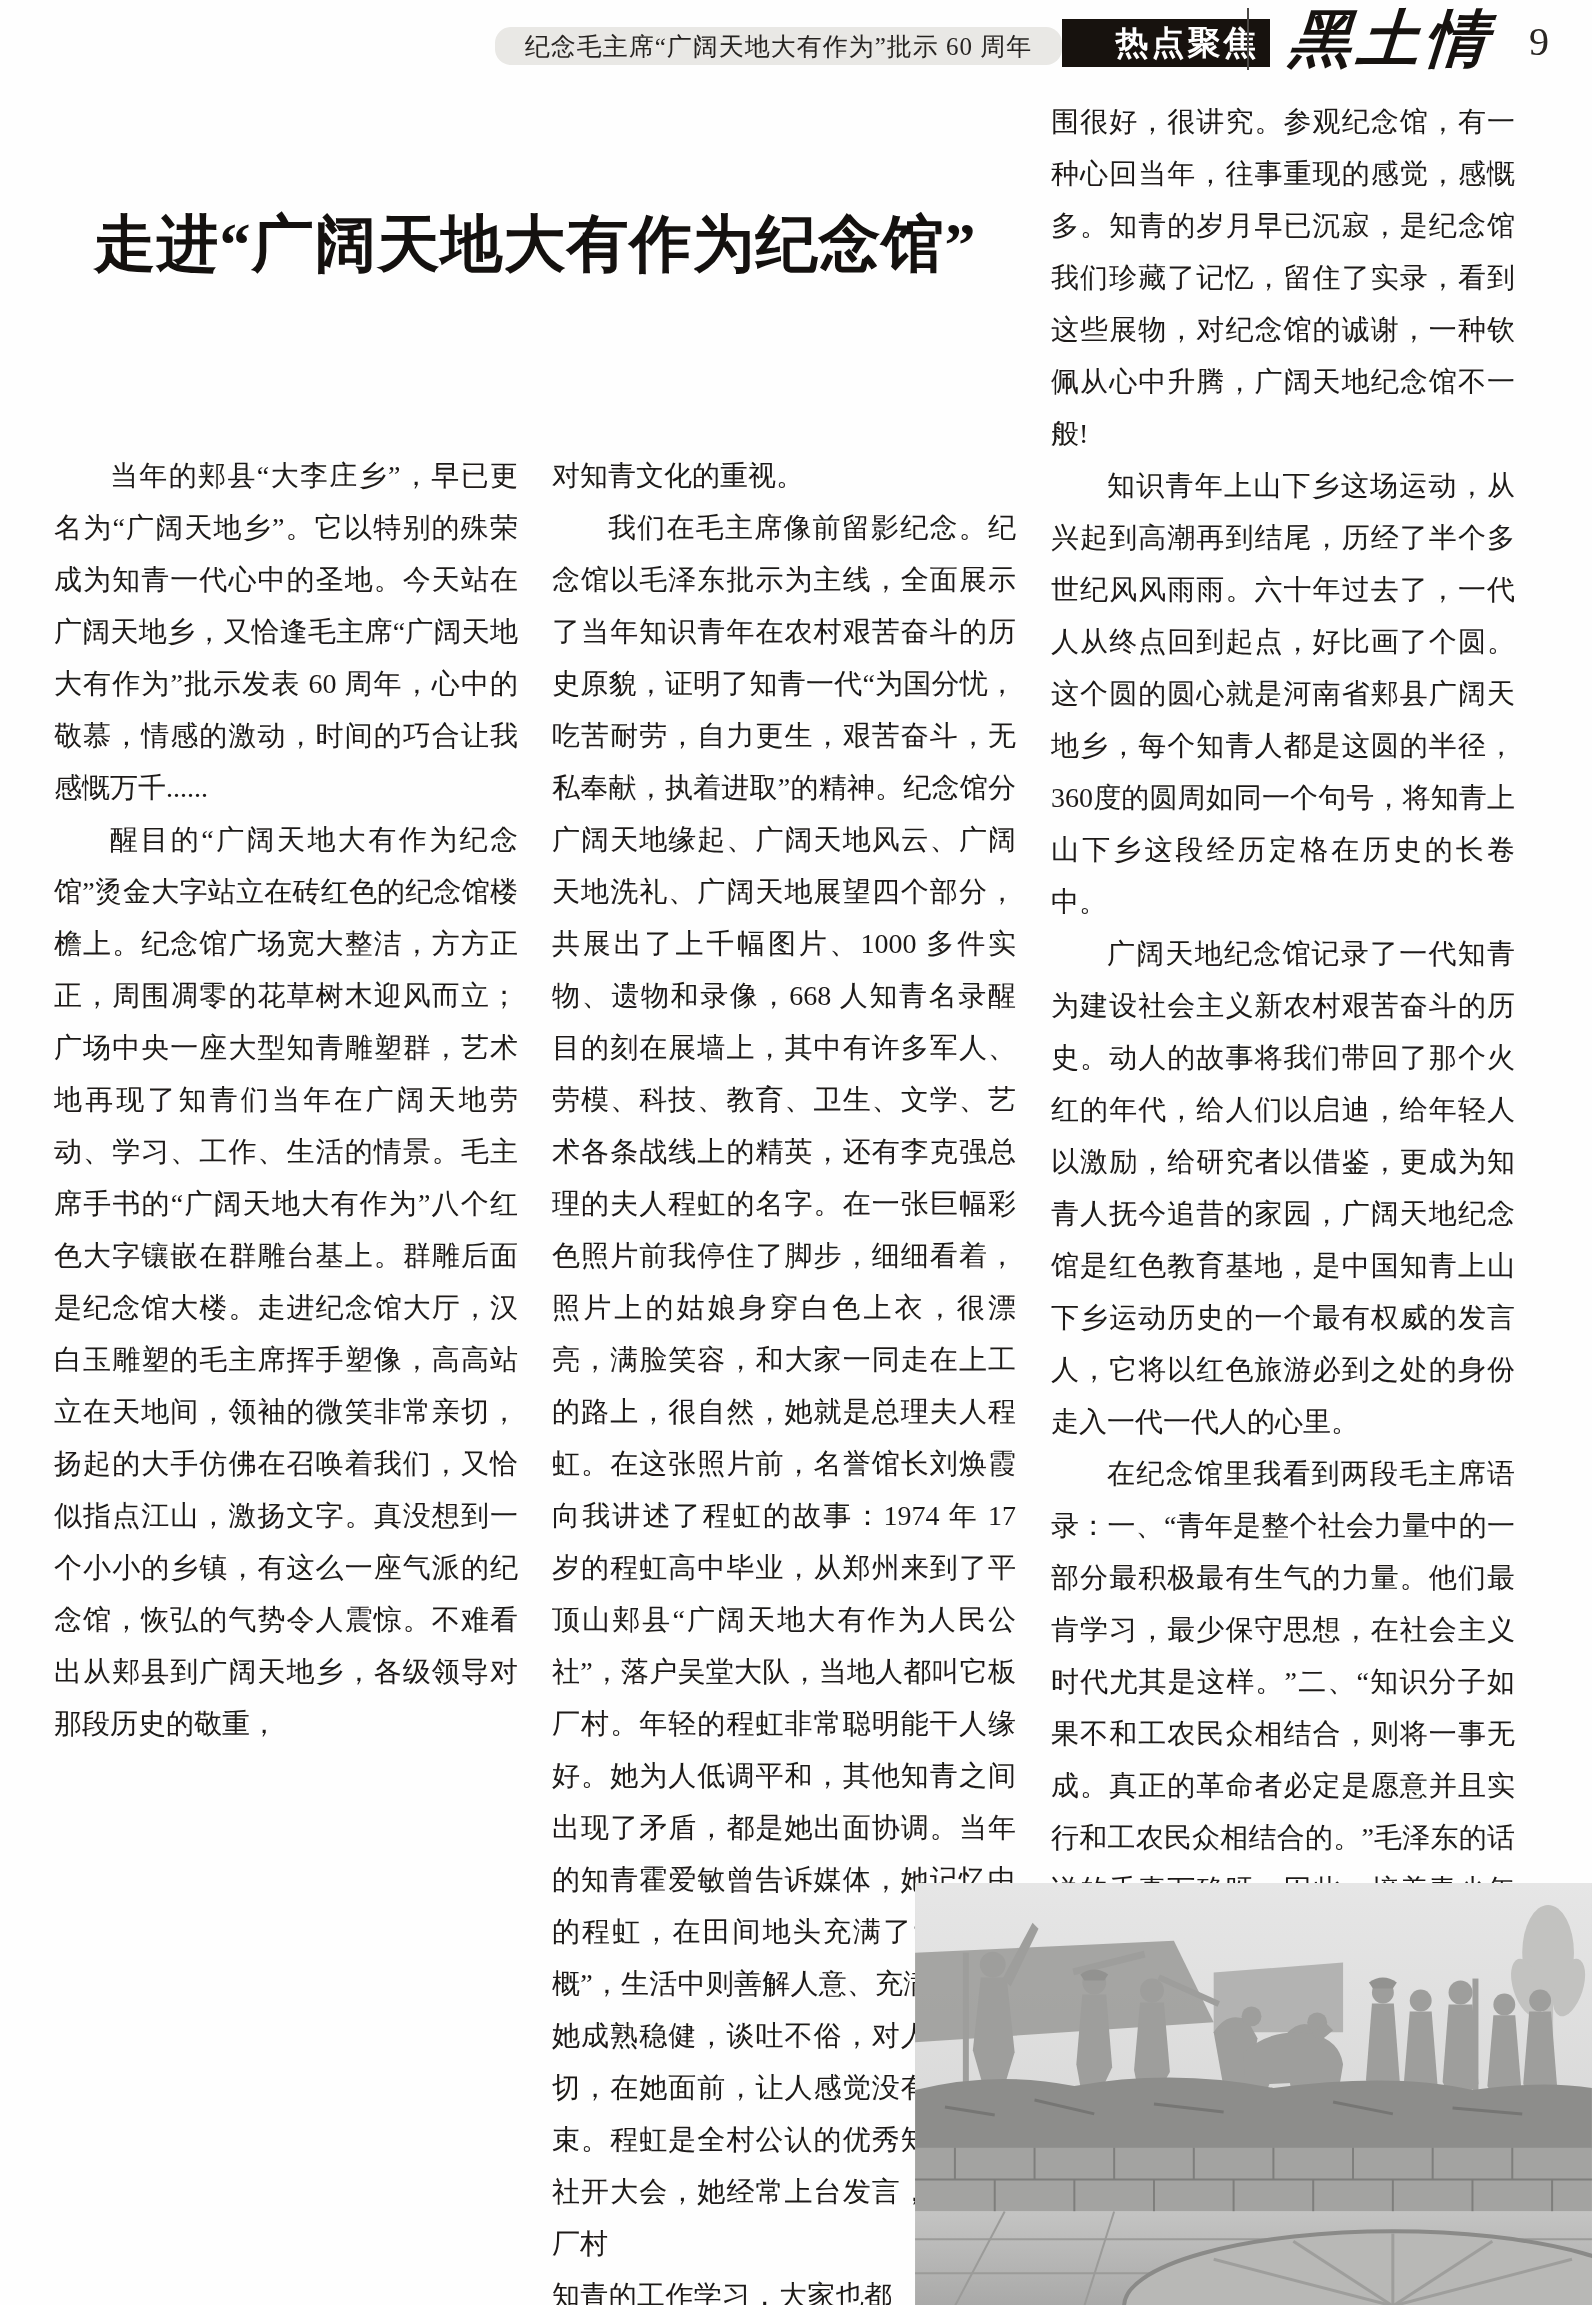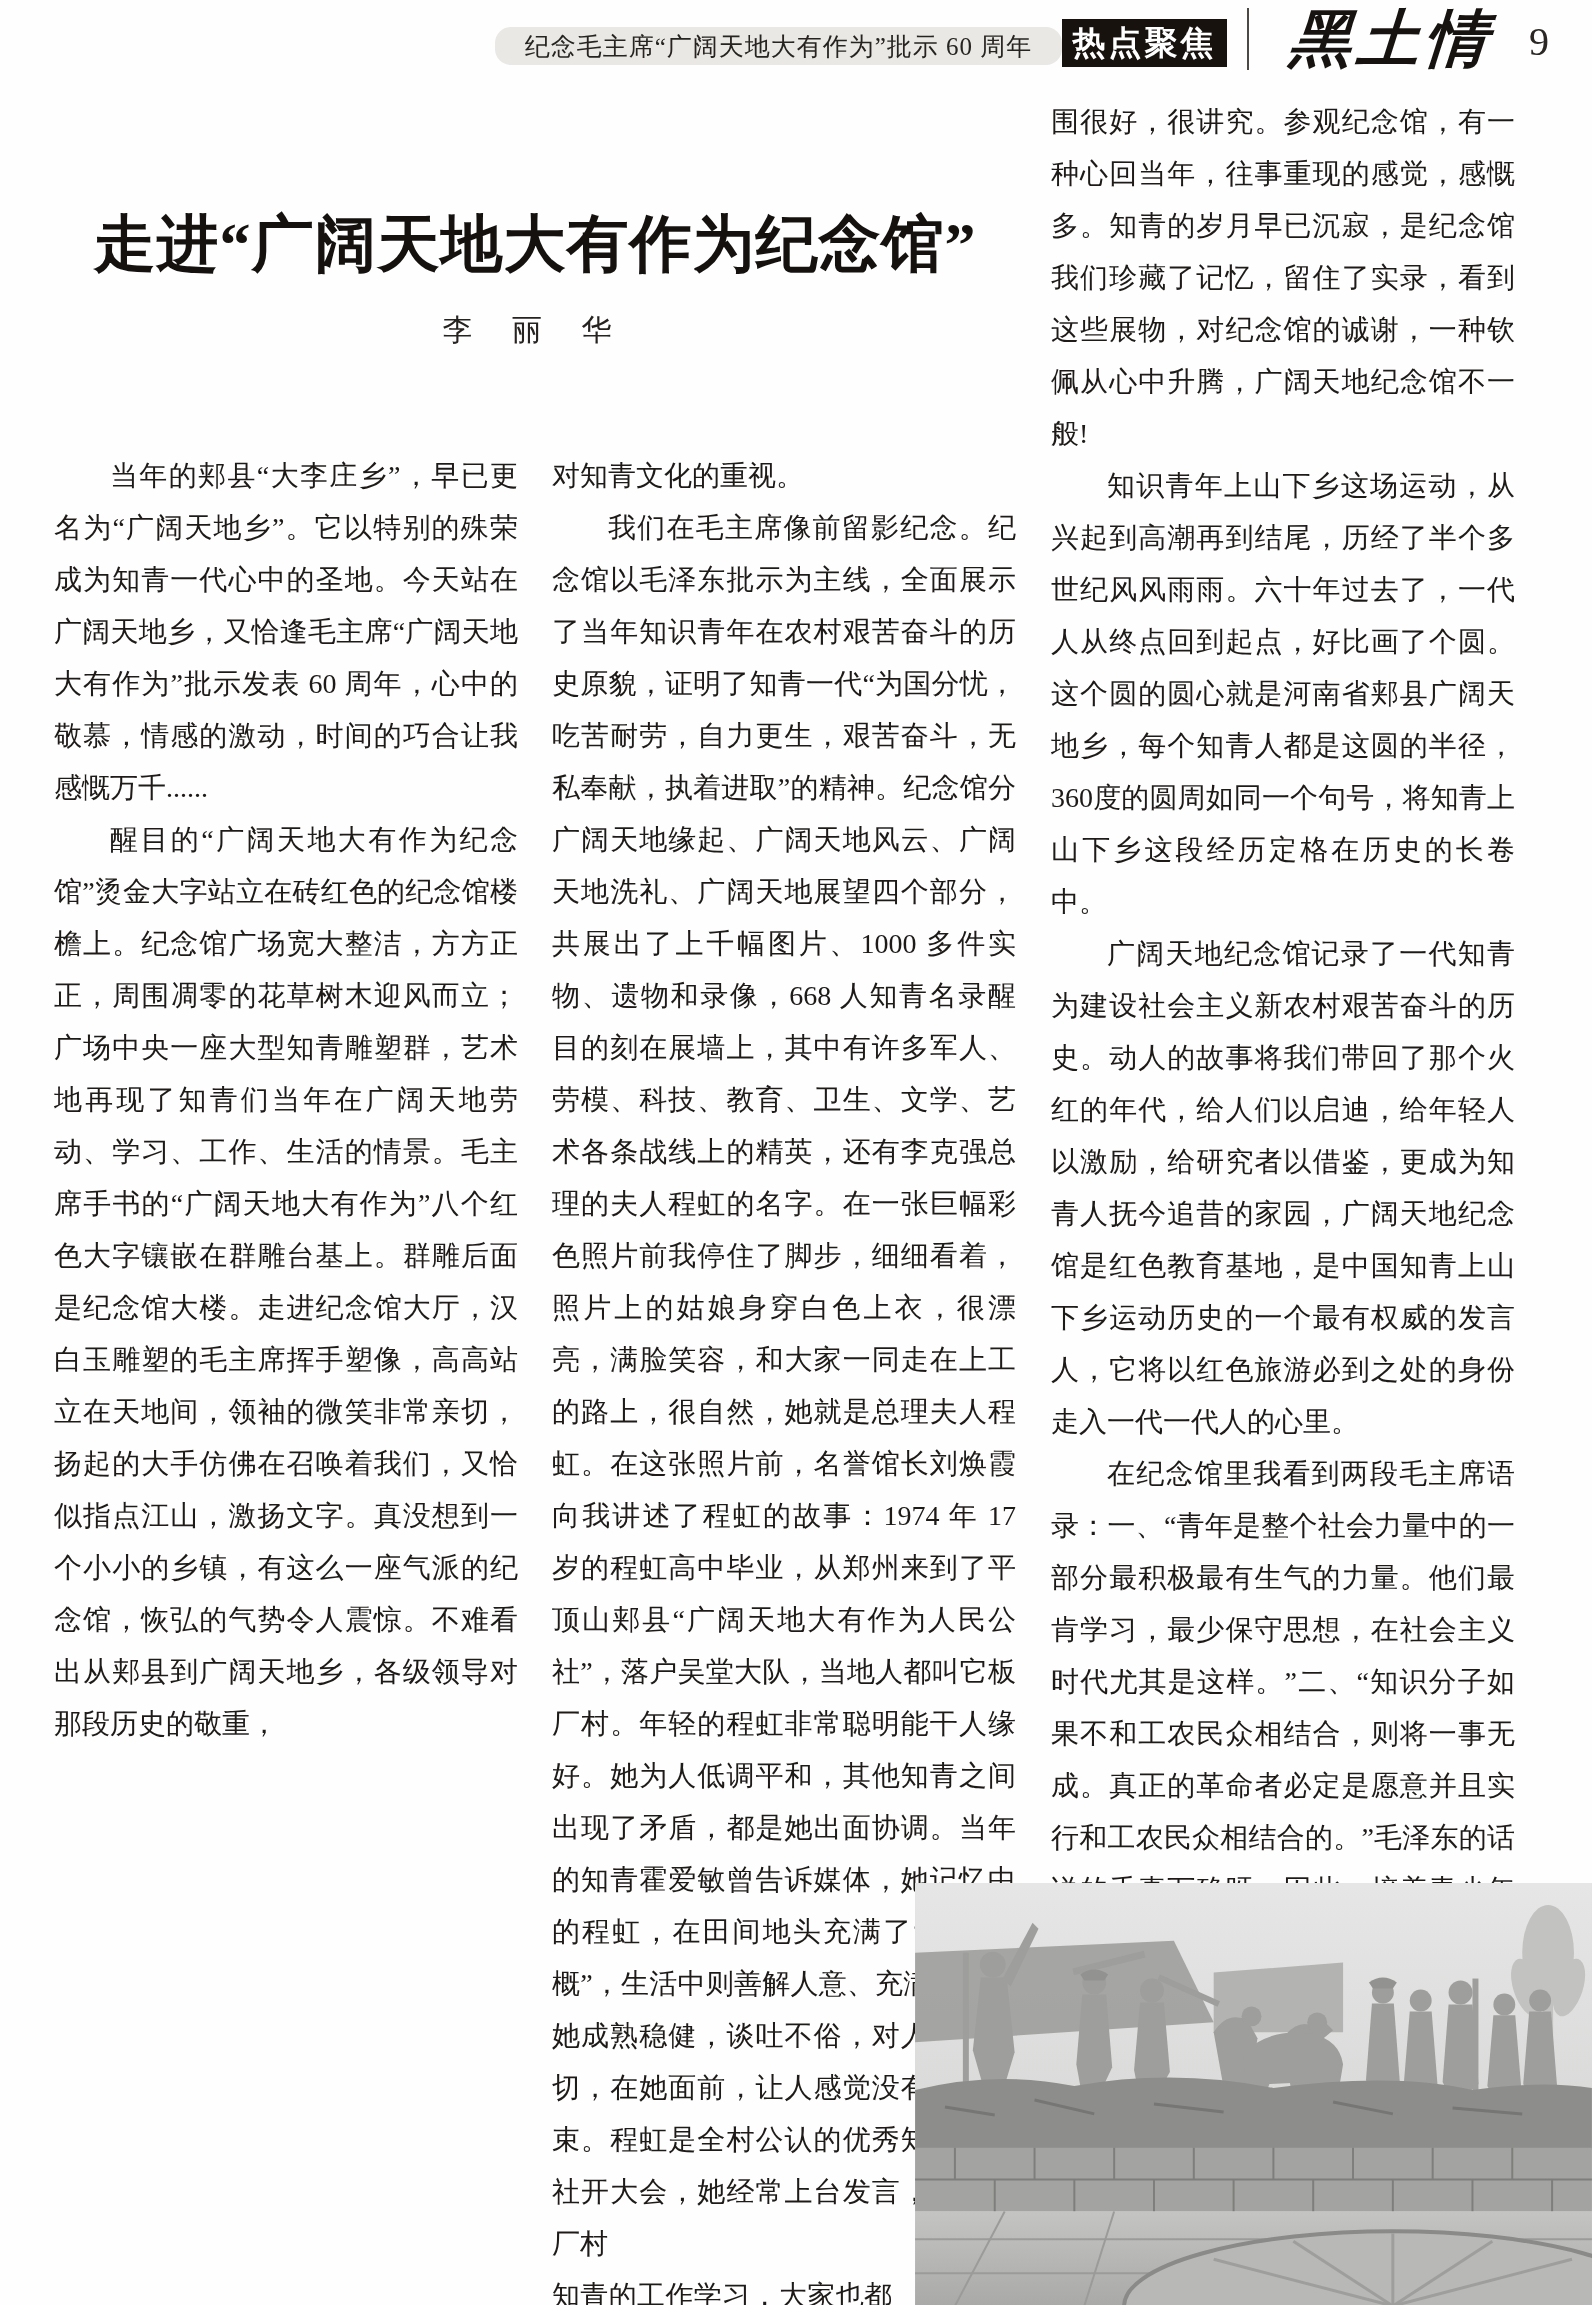--- a/index.html
+++ b/index.html
@@ -11,21 +11,21 @@
   
   .header-strip{
     position:absolute;left:495px;top:27px;width:567px;height:38px;
     background:#e9e8e5;display:flex;align-items:center;justify-content:center;
     font-size:25px;letter-spacing:1px;white-space:nowrap;color:#262321;border-radius:16px;
   }
   .header-badge{
     position:absolute;left:1062px;top:19px;width:165px;height:48px;
     background:#17120e;color:#ffffff;display:flex;align-items:center;justify-content:center;
     font-family:"Liberation Sans","DejaVu Sans",sans-serif;
-    font-weight:bold;font-size:33px;letter-spacing:3px;
+    font-weight:bold;font-size:33px;letter-spacing:3px;padding-left:43px;
   }
   .header-divider{
     position:absolute;left:1247px;top:8px;width:2px;height:62px;background:#4b4845;
   }
   .masthead{
     position:absolute;left:1272px;top:0px;width:239px;height:78px;
     font-size:62px;font-weight:bold;font-style:italic;
     display:flex;align-items:center;justify-content:center;
     letter-spacing:6px;transform:skewX(-4deg);color:#171310;
   }
@@ -71,21 +71,20 @@
   <span>热点聚焦</span>
 </div>
 <div class="header-divider"></div>
 <div class="masthead">
   <span>黑土情</span>
 </div>
 <div class="page-number">9</div>
 
 <div class="title-block">
   <h1 class="article-title">走进“广阔天地大有作为纪念馆”</h1>
-  <div class="article-author">李 丽 华</div>
 </div>
 
 <div id="col1" class="col">
     <p class="para">当年的郏县“大李庄乡”，早已更名为“广阔天地乡”。它以特别的殊荣成为知青一代心中的圣地。今天站在广阔天地乡，又恰逢毛主席“广阔天地大有作为”批示发表 60 周年，心中的敬慕，情感的激动，时间的巧合让我感慨万千......</p>
     <p class="para">醒目的“广阔天地大有作为纪念馆”烫金大字站立在砖红色的纪念馆楼檐上。纪念馆广场宽大整洁，方方正正，周围凋零的花草树木迎风而立；广场中央一座大型知青雕塑群，艺术地再现了知青们当年在广阔天地劳动、学习、工作、生活的情景。毛主席手书的“广阔天地大有作为”八个红色大字镶嵌在群雕台基上。群雕后面是纪念馆大楼。走进纪念馆大厅，汉白玉雕塑的毛主席挥手塑像，高高站立在天地间，领袖的微笑非常亲切，扬起的大手仿佛在召唤着我们，又恰似指点江山，激扬文字。真没想到一个小小的乡镇，有这么一座气派的纪念馆，恢弘的气势令人震惊。不难看出从郏县到广阔天地乡，各级领导对那段历史的敬重，</p>
   </div>
 
 <div id="col2" class="col">
   <div>
       <p class="para noindent">对知青文化的重视。</p>

